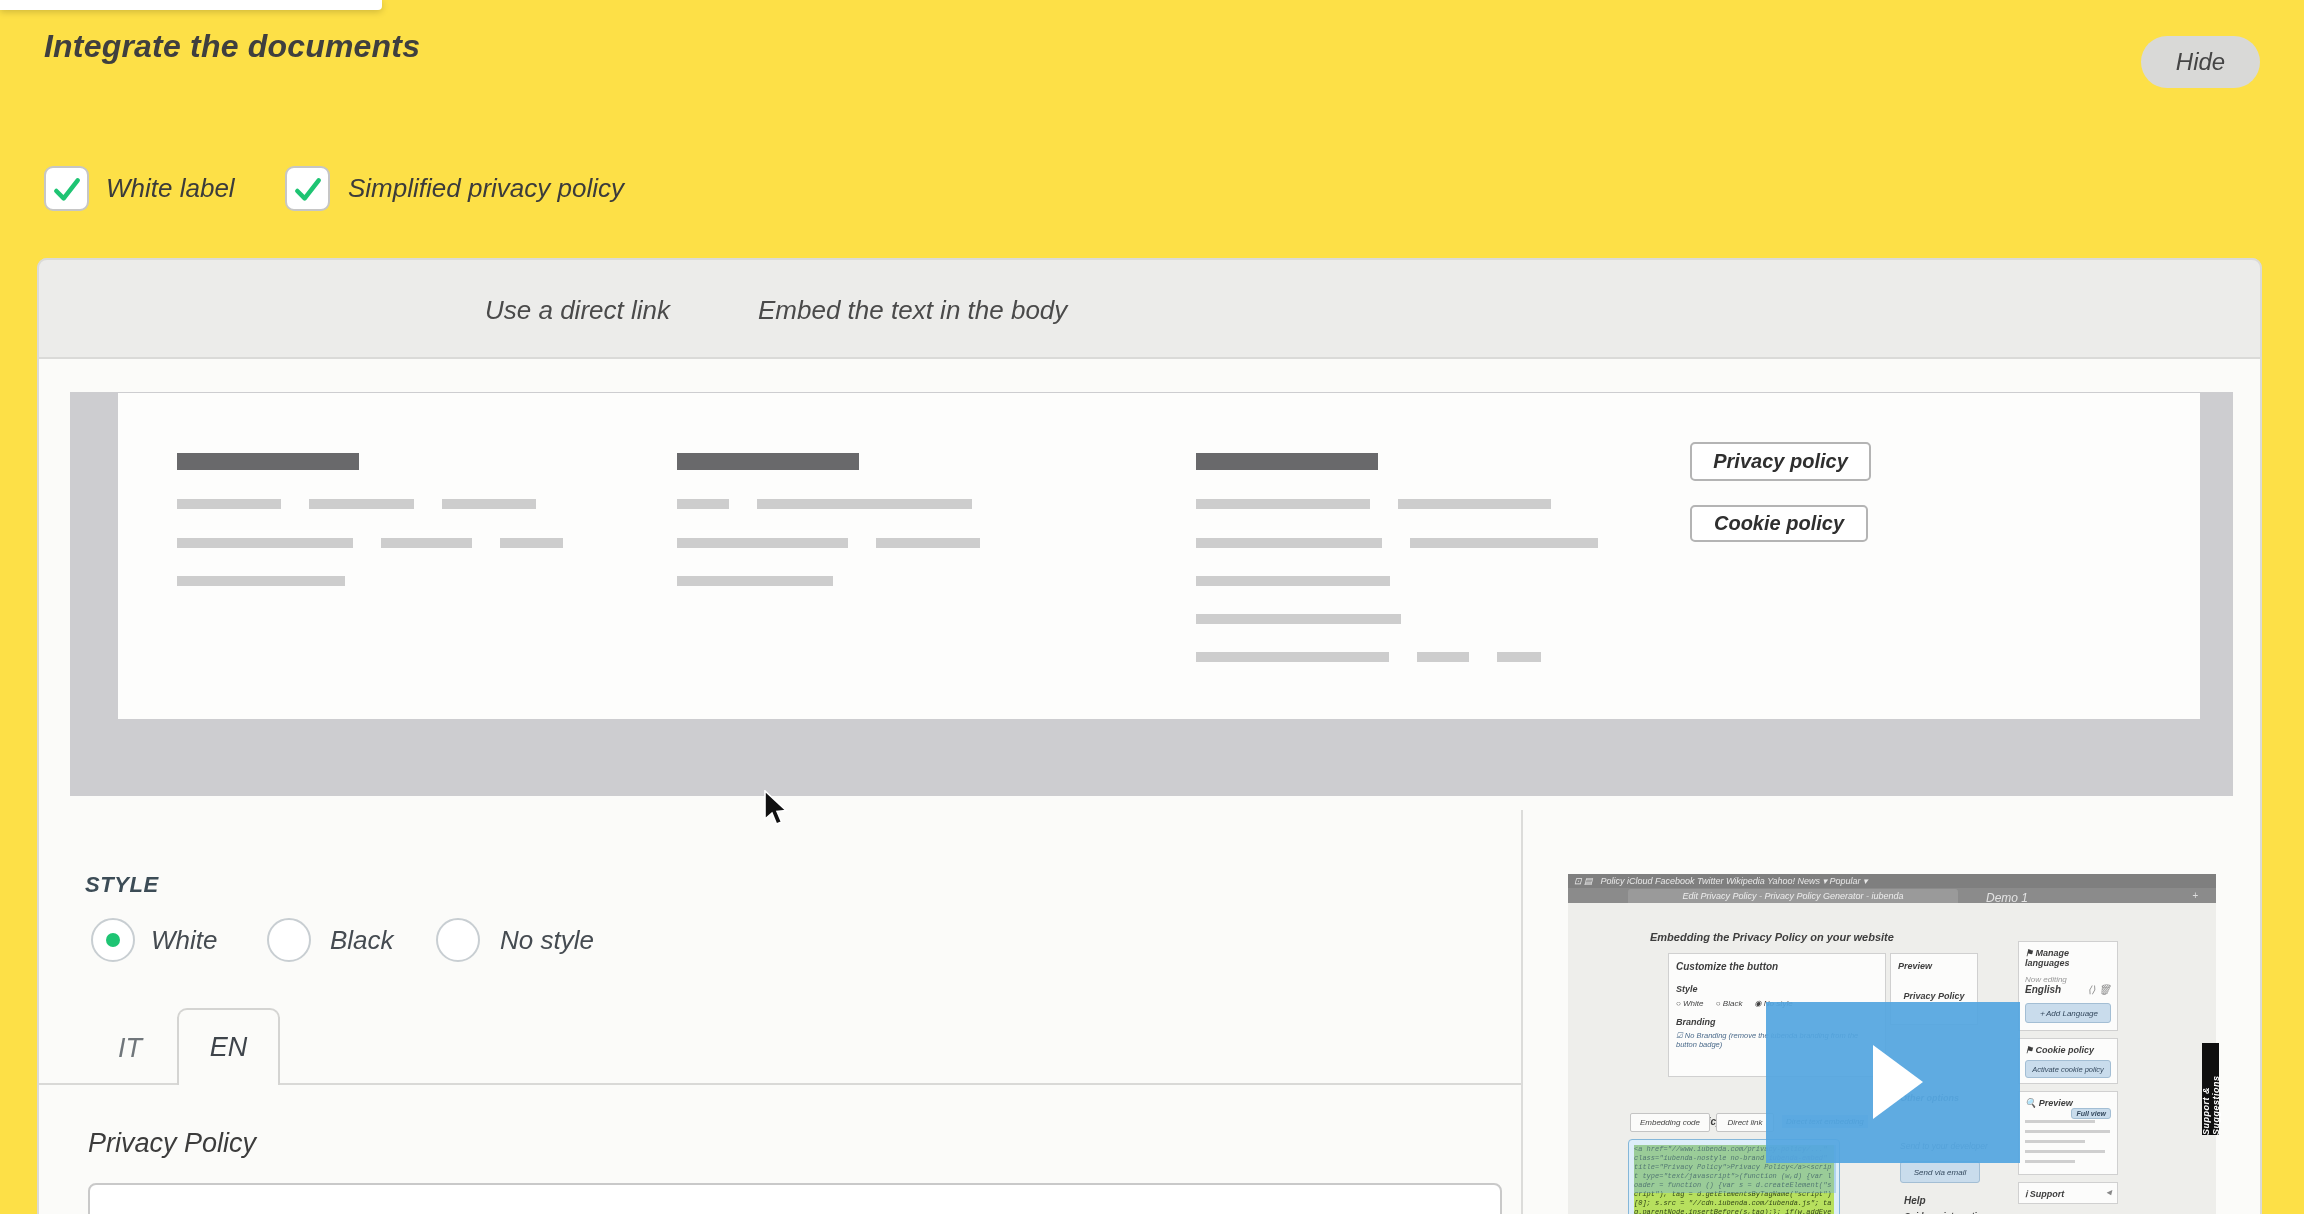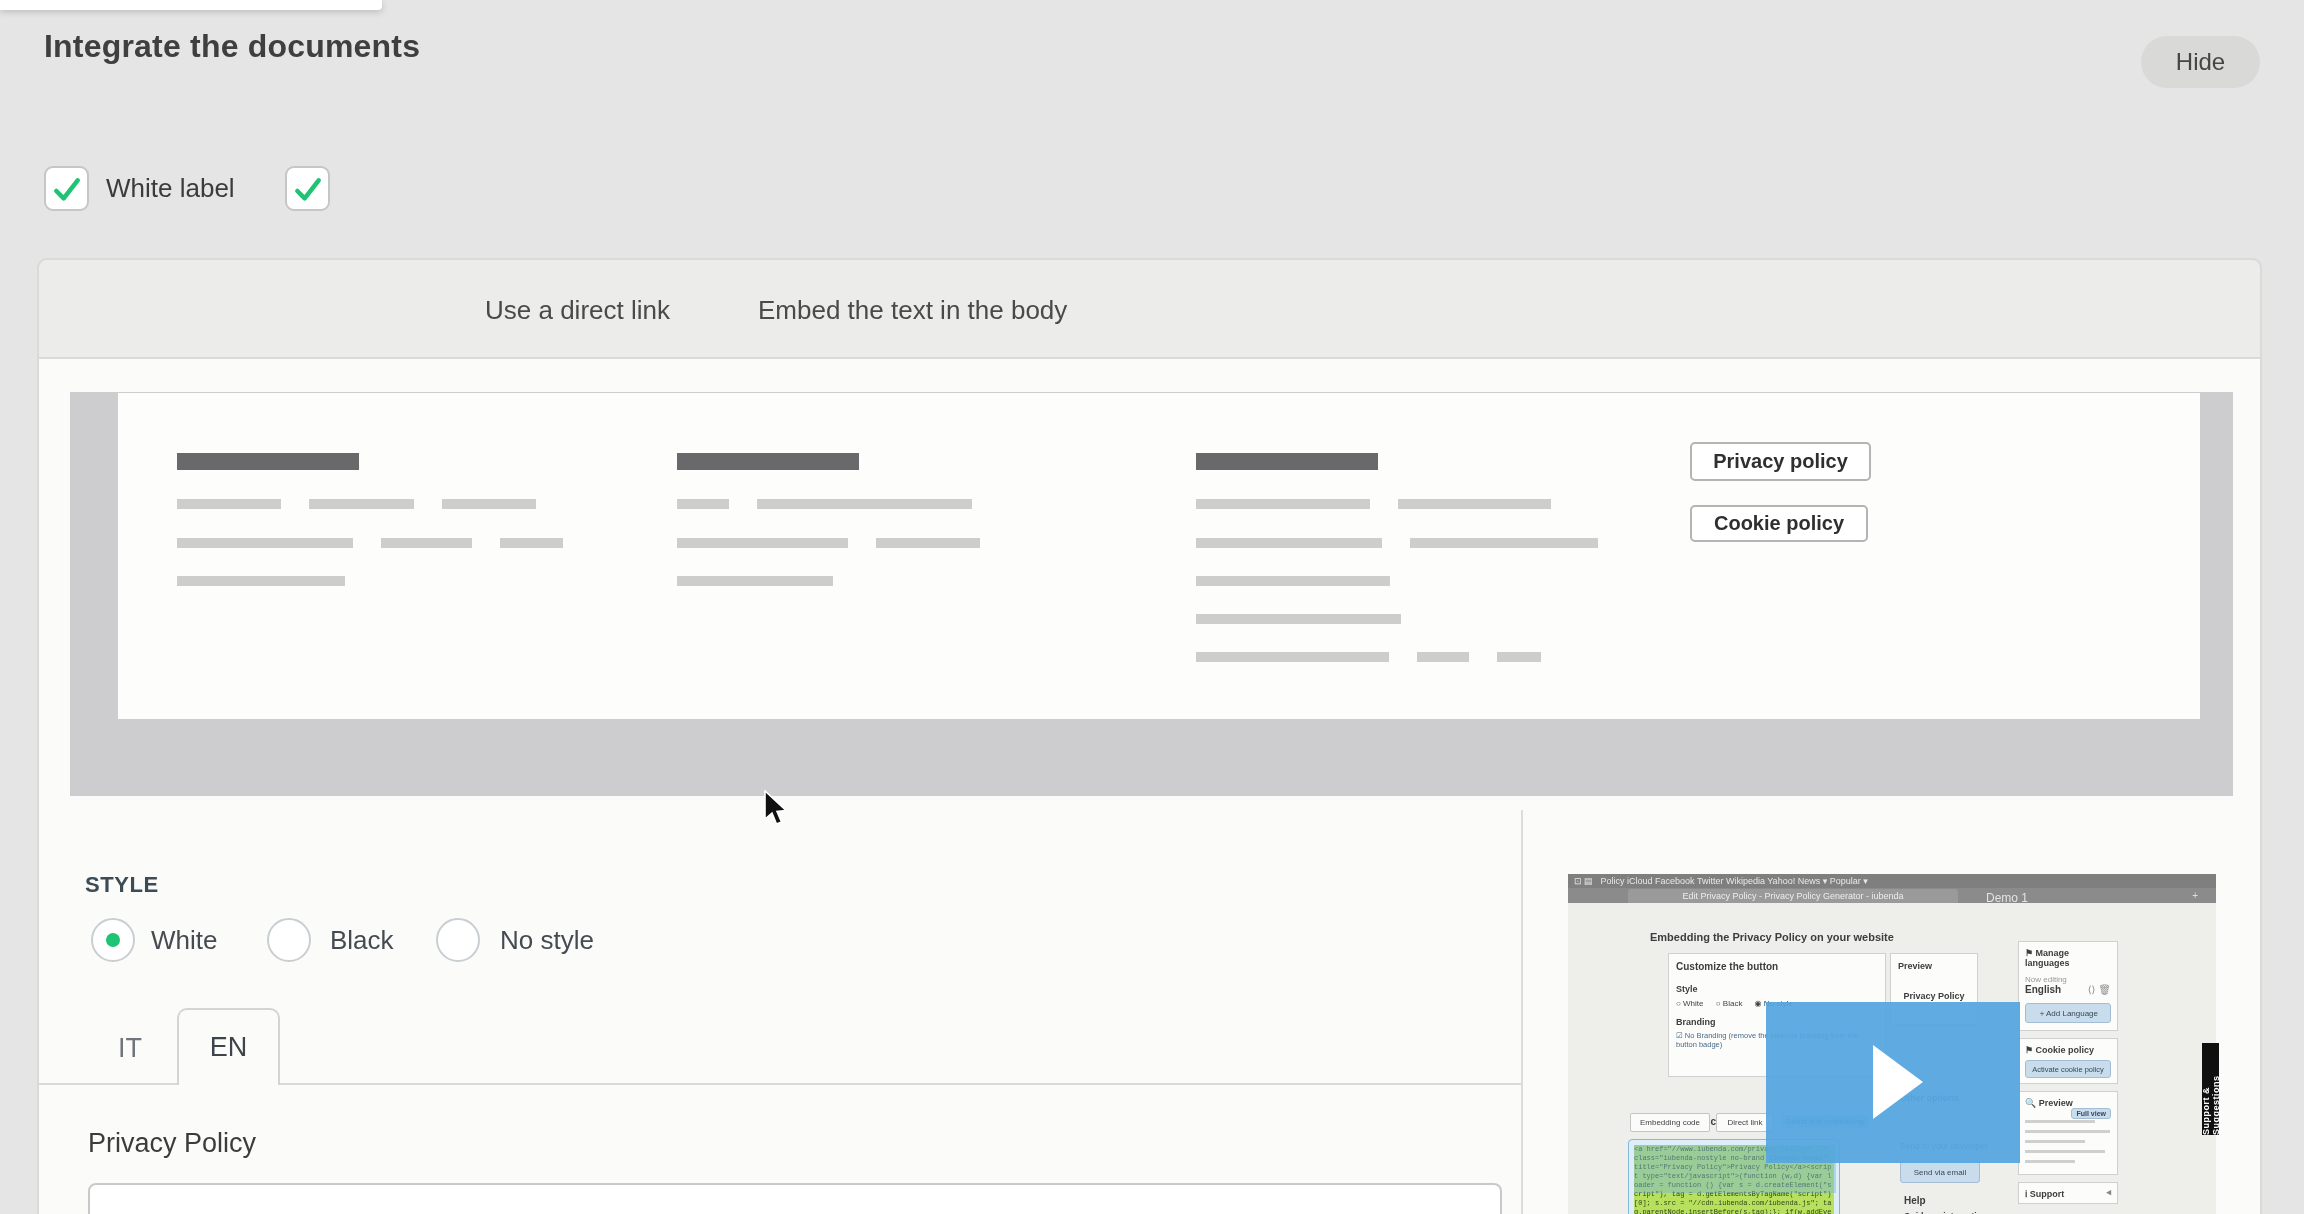--- a/index.html
+++ b/index.html
@@ -1,17 +1,17 @@
 <!DOCTYPE html>
 <html><head>
 <meta charset="utf-8">
 <style>
   html,body{margin:0;padding:0;background:#fafaf7;}
   .stage{position:relative;width:2304px;height:1214px;overflow:hidden;
-         font-family:"Liberation Sans","DejaVu Sans",sans-serif;background:#e5e5e5;}
+         font-family:"Liberation Sans","DejaVu Sans",sans-serif;background:#fde047;font-style:italic;}
   .abs{position:absolute;}
 
   
   .top-strip{left:0;top:0;width:382px;height:10px;background:#ffffff;
              box-shadow:0 2px 7px rgba(0,0,0,.18);border-bottom-right-radius:4px;}
 
   .page-title{left:44px;top:28px;font-size:32px;font-weight:600;color:#3f3f3f;letter-spacing:.2px;}
   .hide-btn{left:2141px;top:36px;width:119px;height:52px;border-radius:26px;background:#d9d9d7;
             color:#454545;font-size:24px;display:flex;align-items:center;justify-content:center;cursor:pointer;}
 
@@ -109,20 +109,21 @@
     </div>
   </div>
   <div class="abs cb-label" style="left:106px;top:166px;">White label</div>
   <div class="abs" style="left:285px;top:166px;">
     <div class="checkbox">
       <svg width="32" height="32" viewBox="0 0 24 24">
         <path d="M4 13.5 L9.5 19 L20 5.5" fill="none" stroke="#1ec473" stroke-width="3.4" stroke-linecap="round" stroke-linejoin="round"></path>
       </svg>
     </div>
   </div>
+  <div class="abs cb-label" style="left:348px;top:166px;">Simplified privacy policy</div>
 
   <div class="abs panel"></div>
   <div class="abs tabbar"></div>
   <div class="abs tab-label" style="left:485px;">Use a direct link</div>
   <div class="abs tab-label" style="left:758px;">Embed the text in the body</div>
 
   <div class="abs mockup"></div>
   <div class="abs mockup-panel"></div>
   <div>
       <div class="sk-title" style="left: 177px; top: 453px; width: 182px;"></div>

